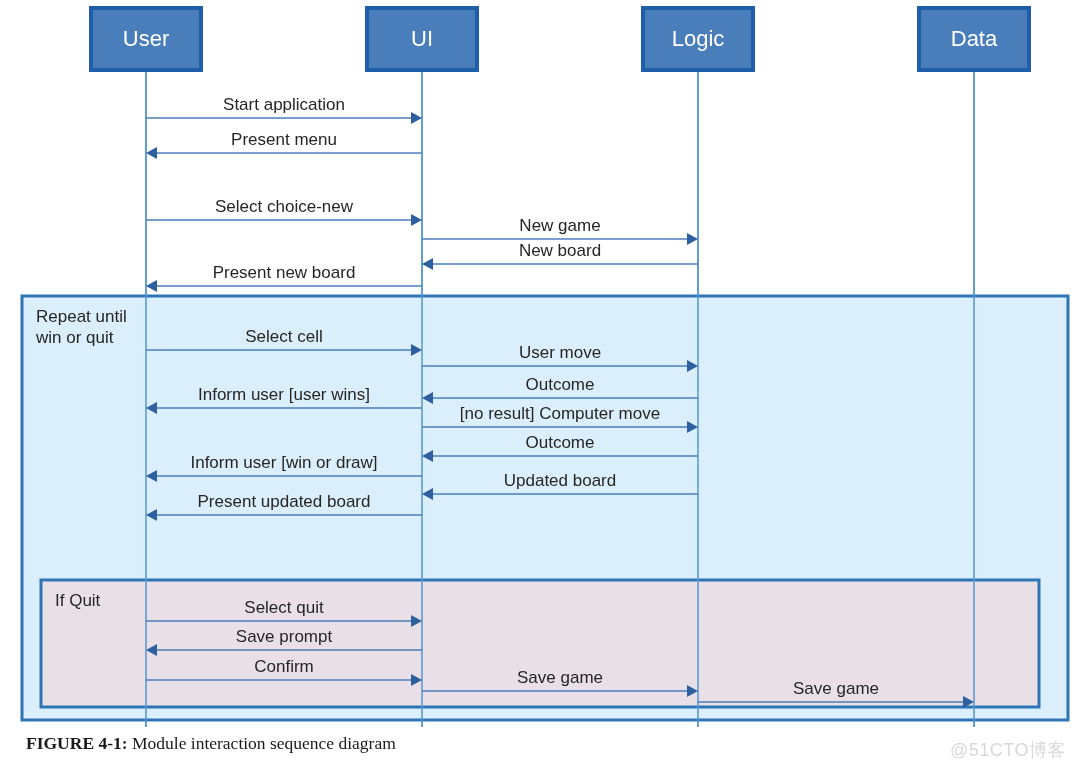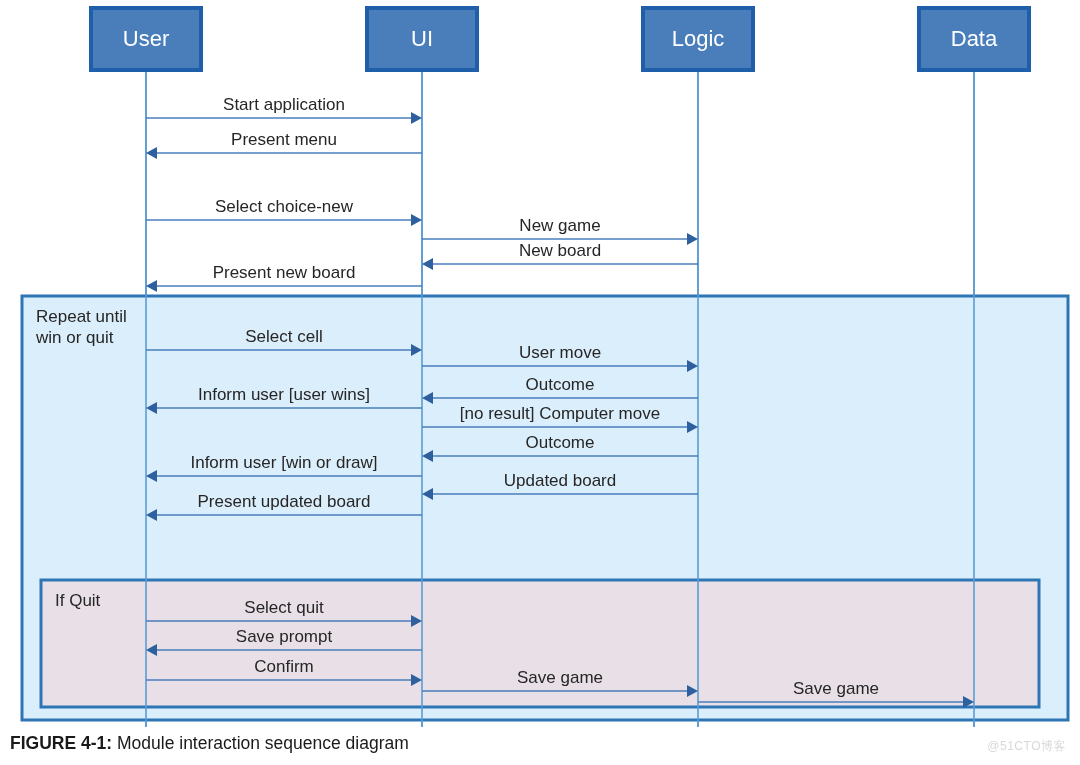--- a/index.html
+++ b/index.html
@@ -38,38 +38,38 @@
     fill: #262626;
     font-family: "Liberation Sans", sans-serif;
   }
   .frag-label {
     font-size: 17px;
     fill: #262626;
     font-family: "Liberation Sans", sans-serif;
   }
   .caption-figure {
     position: absolute;
-    left: 10px;
+    left: 26px;
     top: 733px;
     font-size: 17.5px;
     color: #1a1a1a;
-    font-family: Liberation Sans, sans-serif;
+    font-family: Liberation Serif, serif;
     white-space: nowrap;
   }
   .caption-figure .cap-num {
     font-weight: bold;
   }
   .caption-figure .cap-txt {
     font-weight: normal;
   }
   .watermark {
     position: absolute;
     right: 14px;
     top: 738px;
-    font-size: 12px;
+    font-size: 18px;
     color: #d8d8d8;
     font-family: "Liberation Sans", sans-serif;
     letter-spacing: 0.5px;
   }
 </style>
 </head>
 <body>
 
 <div id="stage">
 

